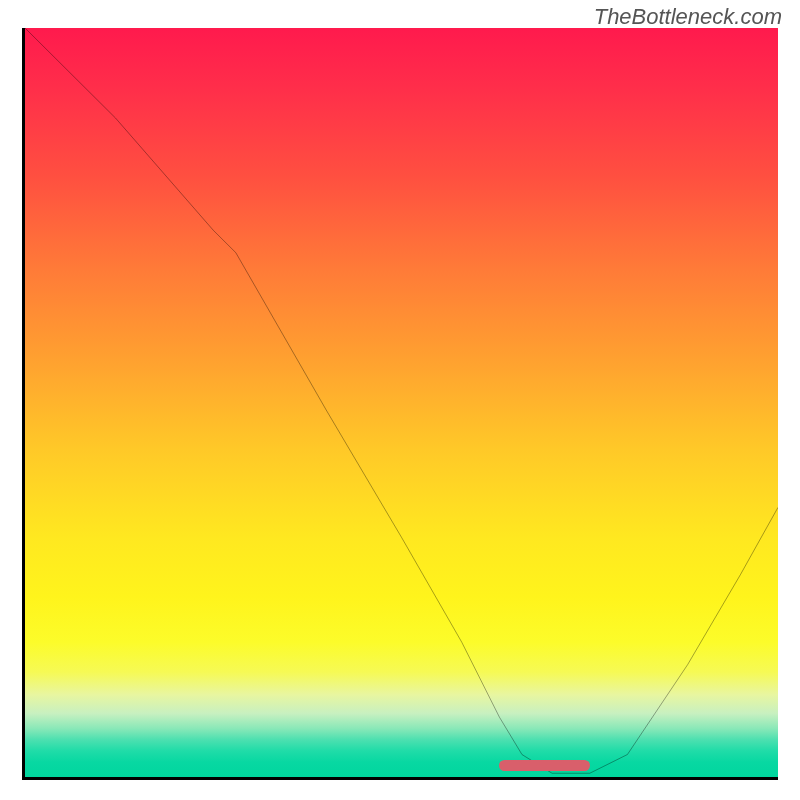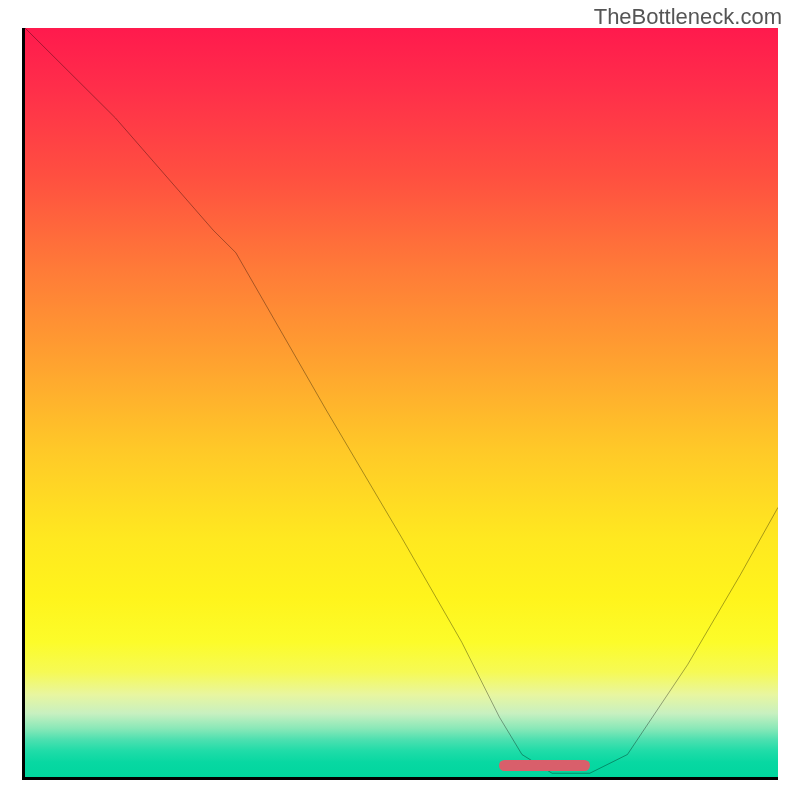--- a/index.html
+++ b/index.html
@@ -12,20 +12,21 @@
     overflow: hidden;
   }
   .watermark {
     position: absolute;
     top: 4px;
     right: 18px;
     font-size: 22px;
     font-weight: 500;
     color: #555555;
     z-index: 10;
+    font-style: italic;
   }
   .chart-area {
     position: absolute;
     left: 22px;
     top: 28px;
     width: 756px;
     height: 752px;
     border-left: 3px solid #000;
     border-bottom: 3px solid #000;
   }

